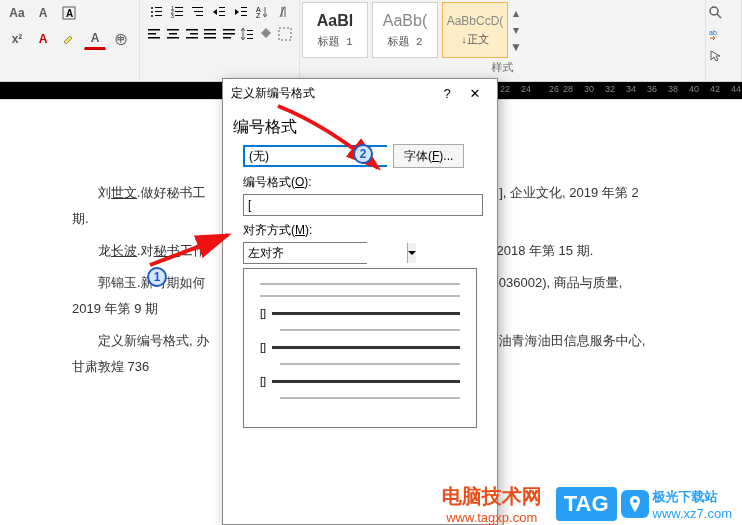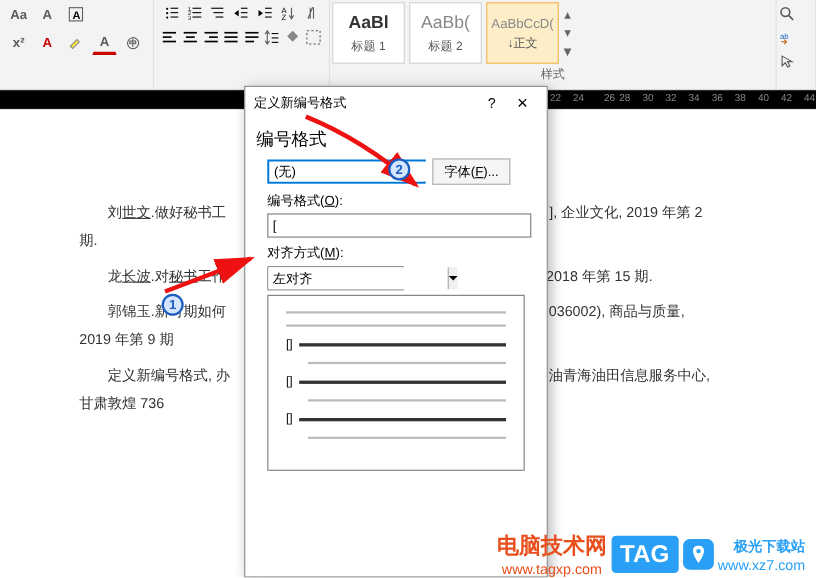--- a/index.html
+++ b/index.html
@@ -14,21 +14,21 @@
 .para-group { width: 160px; }
 .para-row { display: flex; gap: 2px; margin-bottom: 2px; }
 .para-btn { width: 20px; height: 20px; display: flex; align-items: center; justify-content: center; color: #5b5b5b; cursor: pointer; }
 .para-btn svg { width: 14px; height: 14px; }
 
 .styles-group { display: flex; align-items: stretch; }
 .style-box { width: 66px; height: 56px; border: 1px solid #d0d0d0; margin: 2px; display: flex; flex-direction: column; align-items: center; justify-content: center; cursor: pointer; background: #fff; }
 .style-box.selected { border-color: #f0b450; background: #fdeec8; align-items: center; }
 .style-preview { font-size: 16px; color: #888; }
 .style-preview.heading1 { color: #333; font-weight: bold; }
-.style-name { font-size: 11px; color: #555; margin-top: 4px; }
+.style-name { font-size: 11px; color: #555; margin-top: 4px; font-family: Liberation Mono, monospace; }
 .style-more { width: 14px; display: flex; flex-direction: column; justify-content: space-around; padding: 4px 0; }
 .style-more-btn { width: 12px; height: 14px; display: flex; align-items: center; justify-content: center; cursor: pointer; color: #666; }
 .styles-label { text-align: center; color: #666; font-size: 11px; cursor: pointer; }
 
 .edit-group { width: 36px; padding: 2px; }
 .edit-btn { width: 28px; height: 20px; display: flex; align-items: center; color: #5b5b5b; cursor: pointer; margin-bottom: 2px; }
 .edit-btn svg { width: 16px; height: 14px; }
 
 .ruler { height: 18px; background: #000000; border-bottom: 1px solid #e0e0e0; position: relative; font-size: 9px; color: #888; }
 .ruler-num { position: absolute; top: 2px; }
@@ -60,21 +60,21 @@
 .preview-num { font-size: 11px; }
 .preview-bar { height: 3px; background: #333; flex: 1; }
 .preview-bar.thin { height: 2px; background: #bbb; }
 
 .arrow-red { position: absolute; pointer-events: none; }
 .marker { position: absolute; width: 20px; height: 20px; border-radius: 50%; border: 2px solid #1a5cbf; background: #d4e5ff; color: #1a5cbf; font-weight: bold; display: flex; align-items: center; justify-content: center; font-size: 12px; }
 
 .watermark { position: absolute; bottom: 0px; right: 10px; display: flex; align-items: center; gap: 4px; }
 .wm-logo1 { font-size: 20px; font-weight: bold; color: #e94f1d; }
 .wm-url1 { font-size: 13px; color: #e94f1d; }
-.wm-tag { background: #29a0f5; color: #fff; font-weight: bold; padding: 4px 8px; font-size: 22px; border-radius: 4px; margin-left: 0; }
+.wm-tag { background: #29a0f5; color: #fff; font-weight: bold; padding: 4px 8px; font-size: 22px; border-radius: 4px; margin-left: 10px; }
 .wm-pin { width: 28px; height: 28px; background: #29a0f5; border-radius: 6px; display: flex; align-items: center; justify-content: center; }
 .wm-pin svg { width: 16px; height: 16px; fill: #fff; }
 .wm-txt2 { font-size: 13px; color: #29a0f5; }
 </style>
 </head>
 <body>
 
 <div class="ribbon">
   <div class="ribbon-group" style="width:140px">
     <div class="ribbon-icons">
@@ -384,17 +384,17 @@
   <div style="text-align:center">
     <div class="wm-logo1">电脑技术网</div>
     <div class="wm-url1">www.tagxp.com</div>
   </div>
   <div class="wm-tag">TAG</div>
   <div class="wm-pin">
       <svg viewBox="0 0 16 16">
         <path d="M8 0 C5 0 3 2 3 5 C3 9 8 16 8 16 S13 9 13 5 C13 2 11 0 8 0 Z M8 7 A2 2 0 1 1 8 3 A2 2 0 0 1 8 7 Z"></path>
       </svg>
     </div>
-  <div style="text-align:right">
+  <div style="text-align:left">
     <div class="wm-txt2" style="font-weight:bold">极光下载站</div>
     <div class="wm-txt2">www.xz7.com</div>
   </div>
 </div>
 
 </body></html>

